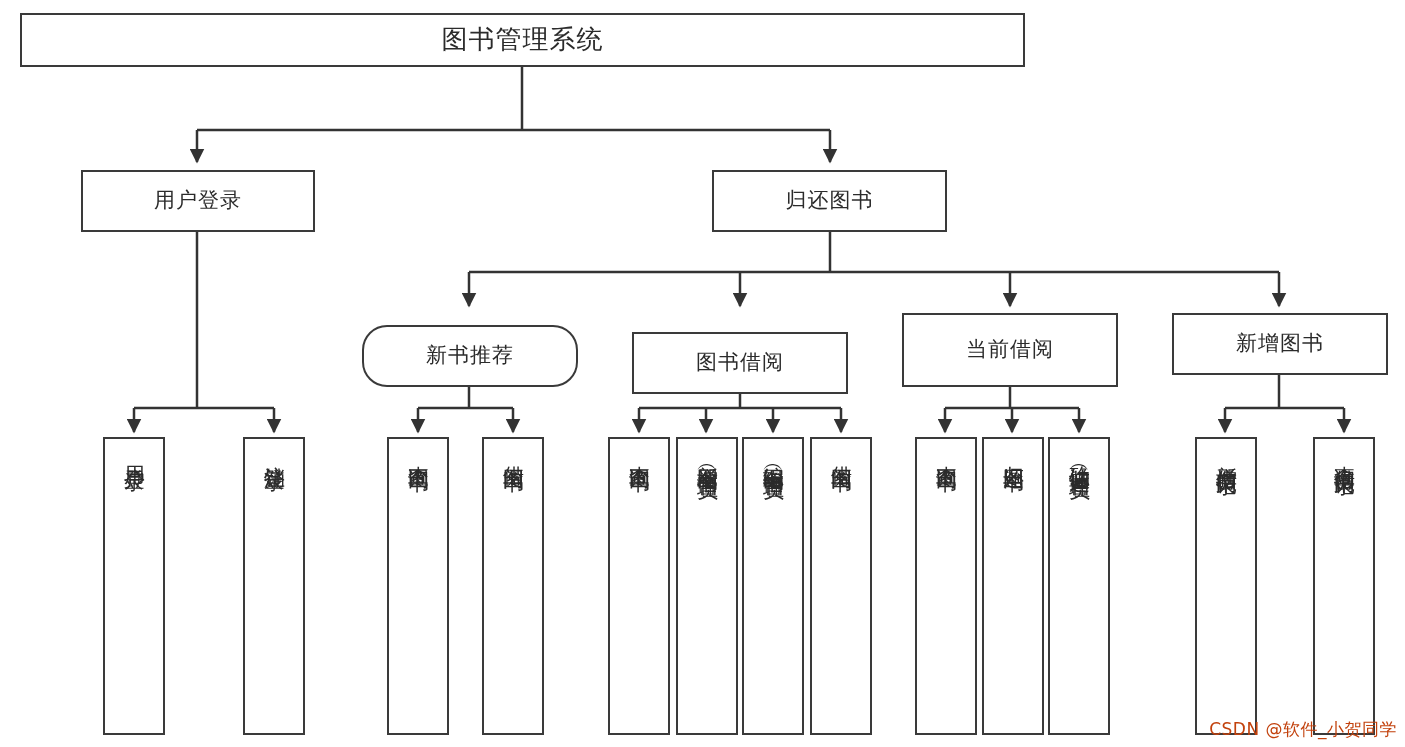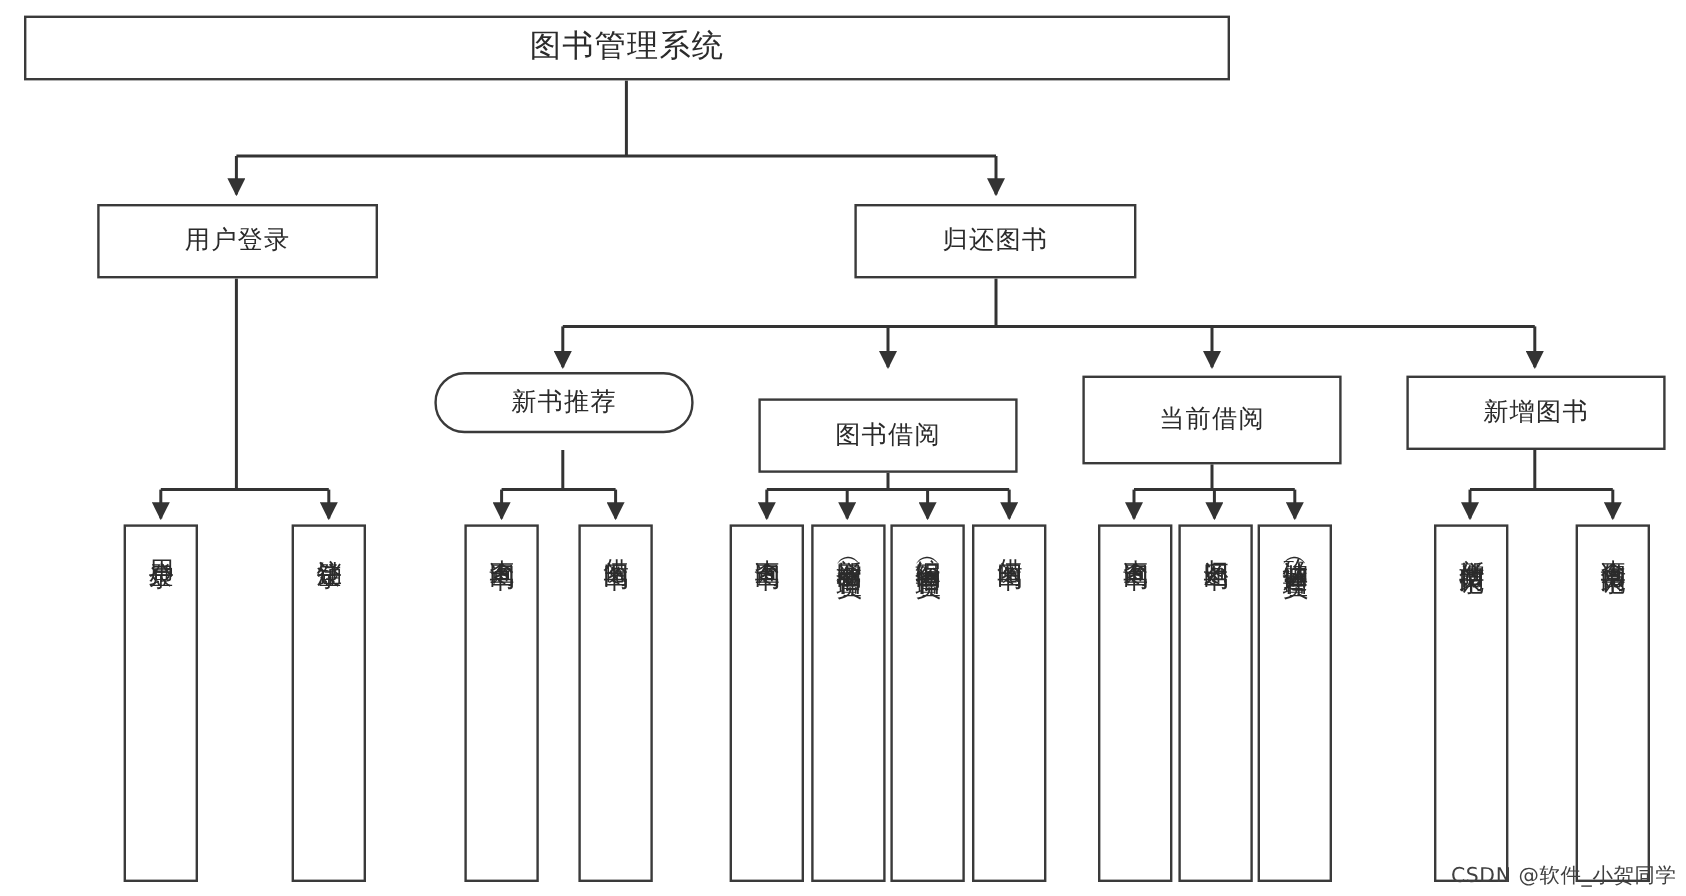--- a/index.html
+++ b/index.html
@@ -60,21 +60,21 @@
     letter-spacing: 2px;
     white-space: nowrap;
     color: #2b2b2b;
     -webkit-font-feature-settings: "vert";
   }
   .watermark {
     position: absolute;
     right: 8px;
     bottom: 6px;
     font-size: 17px;
-    color: #404040;
+    color: #c2410c;
     white-space: nowrap;
     z-index: 3;
     letter-spacing: 0.5px;
   }
 </style>
 </head>
 <body>
 
 <div id="canvas">
 
@@ -126,21 +126,21 @@
       <path d="M 1225 408 L 1225 432" marker-end="url(#arrow)"></path>
       <path d="M 1344 408 L 1344 432" marker-end="url(#arrow)"></path>
     </g>
   </svg>
 
   <div class="node horiz root" style="left:20px; top:13px; width:1005px; height:54px;">图书管理系统</div>
 
   <div class="node horiz" style="left:81px; top:170px; width:234px; height:62px;">用户登录</div>
   <div class="node horiz" style="left:712px; top:170px; width:235px; height:62px;">归还图书</div>
 
-  <div class="node horiz" style="left:362px; top:310px; width:216px; height:51px;border-radius:25px;">新书推荐</div>
+  <div class="node horiz" style="left:362px; top:325px; width:216px; height:62px;border-radius:25px;">新书推荐</div>
   <div class="node horiz" style="left:632px; top:332px; width:216px; height:62px;">图书借阅</div>
   <div class="node horiz" style="left:902px; top:313px; width:216px; height:74px;">当前借阅</div>
   <div class="node horiz" style="left:1172px; top:313px; width:216px; height:62px;">新增图书</div>
 
   <div class="node leaf" style="left:103px; top:437px; width:62px; height:298px;">
     <span class="vtext">用户登录</span>
   </div>
   <div class="node leaf" style="left:243px; top:437px; width:62px; height:298px;">
     <span class="vtext">注销登录</span>
   </div>

